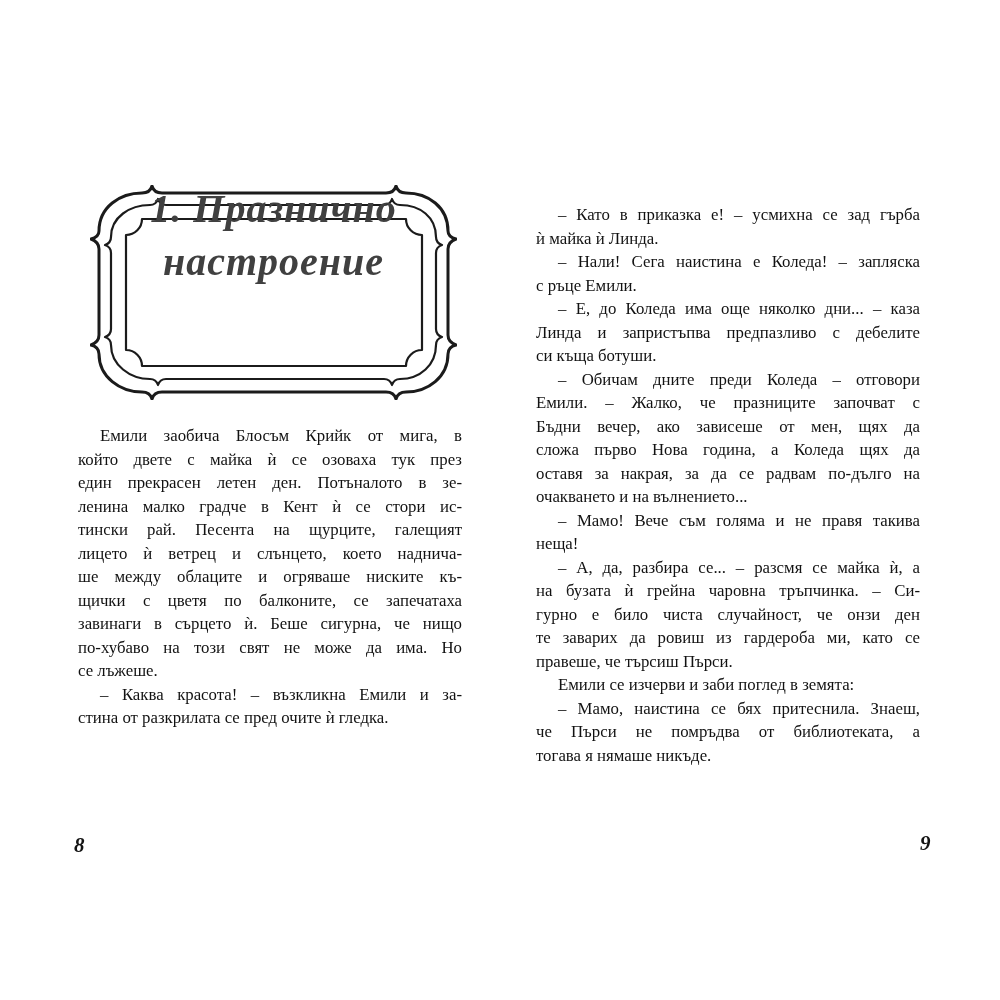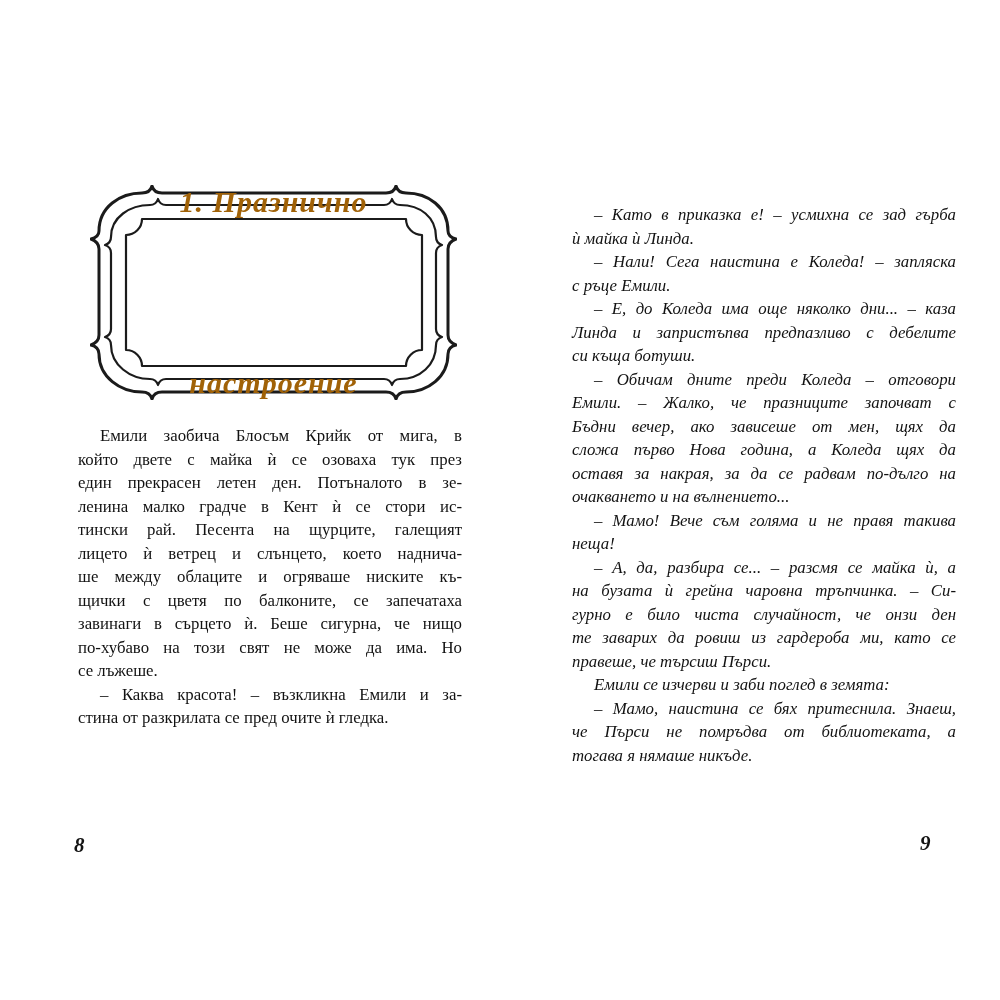--- a/index.html
+++ b/index.html
@@ -31,39 +31,39 @@
     inset: 0;
     width: 100%;
     height: 100%;
   }
   .plaque .title {
     position: absolute;
     inset: 0;
     display: flex;
     flex-direction: column;
     align-items: center;
-    justify-content: space-between;
+    justify-content: flex-start;
     gap: 6px;
     font-family: "Liberation Serif", serif;
     font-style: italic;
     font-weight: 700;
-    font-size: 30px;
+    font-size: 40px;
     letter-spacing: 1px;
-    color: #a16207;
+    color: #404040;
   }
   
   .textcol {
     position: absolute;
     width: 384px;
     font-size: 16.8px;
     line-height: 23.5px;
     color: #121212;
   }
   .textcol-left  { left: 78px;  top: 424px; }
-  .textcol-right { left: 572px; top: 203px; font-style: italic; }
+  .textcol-right { left: 536px; top: 203px; }
   .line {
     text-align: justify;
     text-align-last: justify;
     text-justify: inter-word;
     white-space: normal;
   }
   .line.last { text-align-last: left; }
   .line.indent { text-indent: 22px; }
   
   .pagenum {

